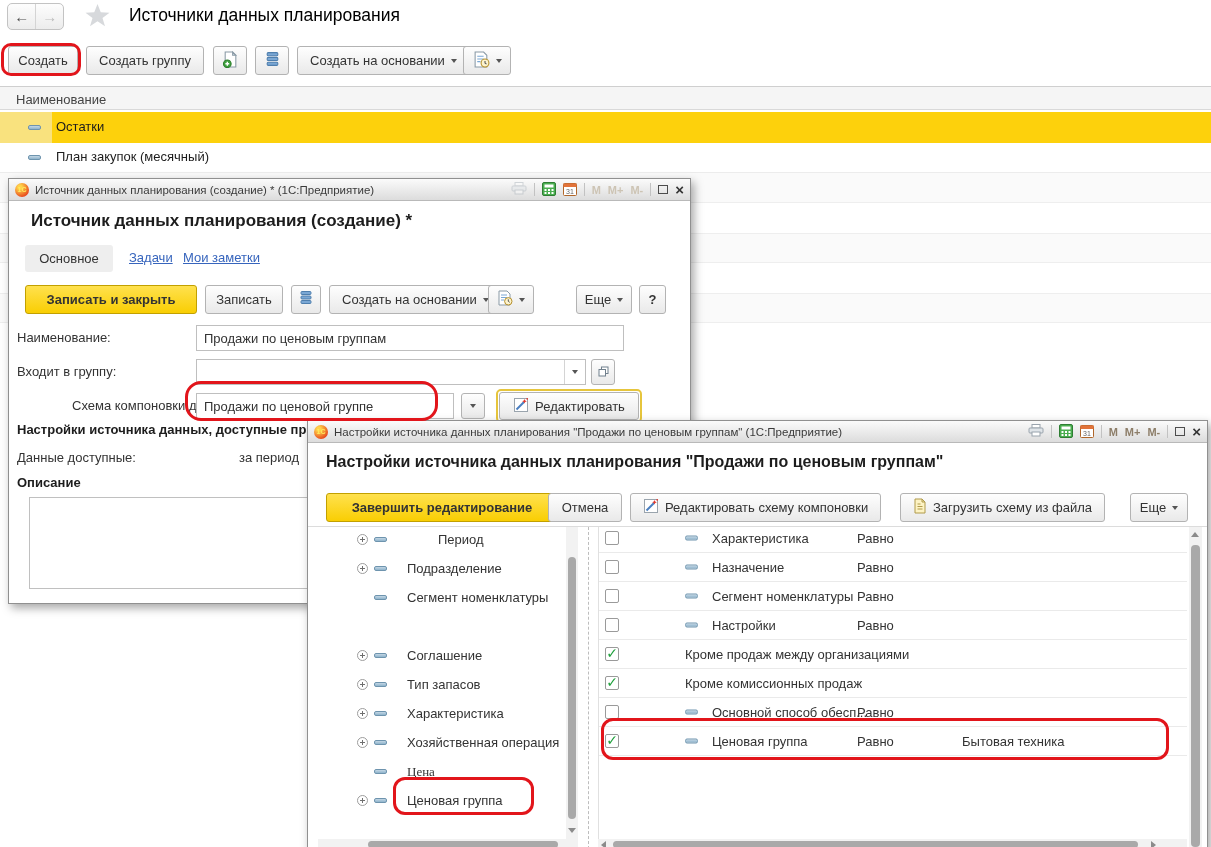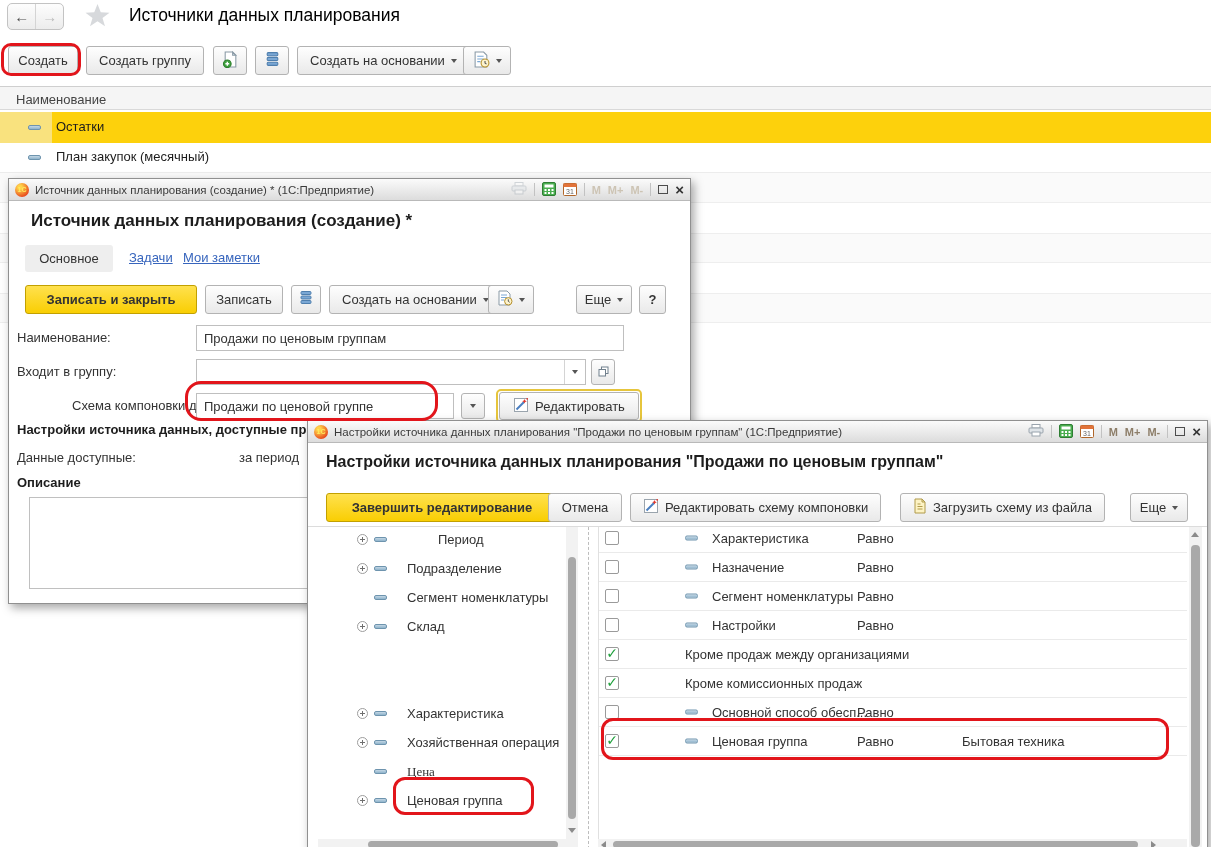--- a/index.html
+++ b/index.html
@@ -390,24 +390,29 @@
         </div>
         <div class="tree-row" style="left:0; top:27px; width:248px;">
           <span class="tree-plus" style="position:absolute; left:39px;"></span>
           <span class="dash-ico" style="position:absolute; left:56px;"></span>
           <span style="position:absolute; left:89px;">Подразделение</span>
         </div>
         <div class="tree-row" style="left:0; top:56px; width:248px;">
           <span class="dash-ico" style="position:absolute; left:56px;"></span>
           <span style="position:absolute; left:89px;">Сегмент номенклатуры</span>
         </div>
-        <div class="tree-row" style="left:0; top:85px; width:248px;">
-          <span class="tree-plus" style="position:absolute; left:39px;"></span>
-          <span class="dash-ico" style="position:absolute; left:56px;"></span>
-          <span style="position:absolute; left:89px;">Склад</span>
+        <div class="tree-row" style="left:0; top:114px; width:248px;">
+          <span class="tree-plus" style="position:absolute; left:39px;"></span>
+          <span class="dash-ico" style="position:absolute; left:56px;"></span>
+          <span style="position:absolute; left:89px;">Соглашение</span>
+        </div>
+        <div class="tree-row" style="left:0; top:143px; width:248px;">
+          <span class="tree-plus" style="position:absolute; left:39px;"></span>
+          <span class="dash-ico" style="position:absolute; left:56px;"></span>
+          <span style="position:absolute; left:89px;">Тип запасов</span>
         </div>
         <div class="tree-row" style="left:0; top:172px; width:248px;">
           <span class="tree-plus" style="position:absolute; left:39px;"></span>
           <span class="dash-ico" style="position:absolute; left:56px;"></span>
           <span style="position:absolute; left:89px;">Характеристика</span>
         </div>
         <div class="tree-row" style="left:0; top:201px; width:248px;">
           <span class="tree-plus" style="position:absolute; left:39px;"></span>
           <span class="dash-ico" style="position:absolute; left:56px;"></span>
           <span style="position:absolute; left:89px;">Хозяйственная операция</span>

